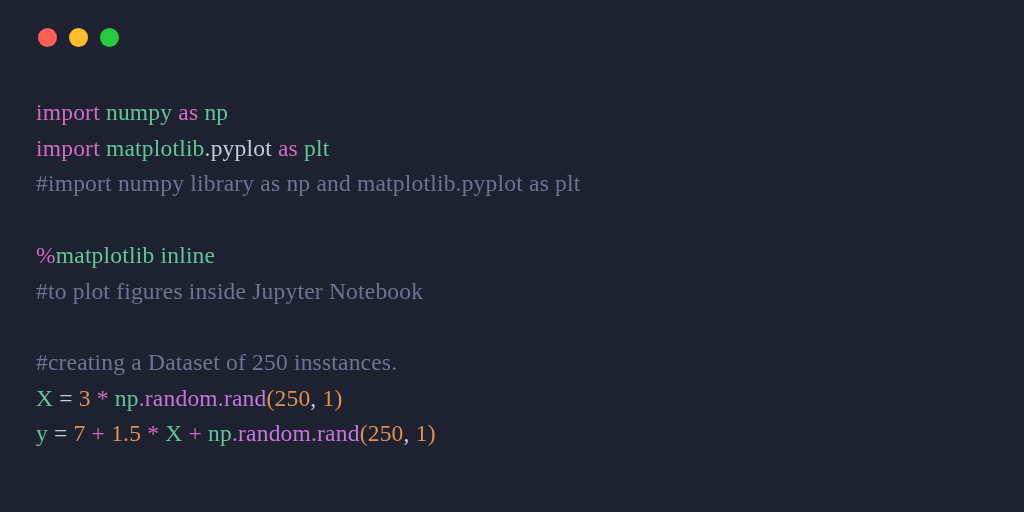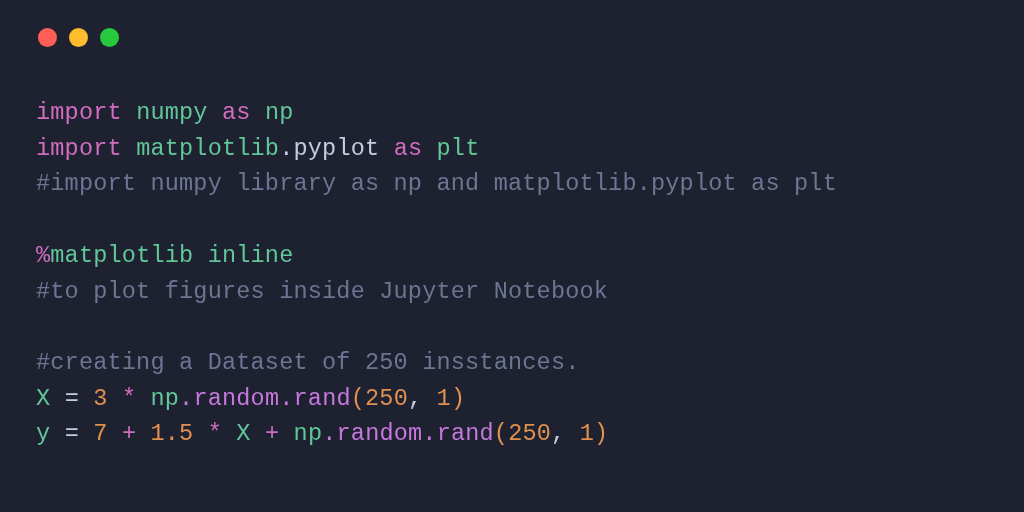--- a/index.html
+++ b/index.html
@@ -19,21 +19,21 @@
     }
     .traffic-light {
       width: 19px;
       height: 19px;
       border-radius: 50%;
     }
     .tl-red { background: #ff5f56; }
     .tl-yellow { background: #ffbd2e; }
     .tl-green { background: #27c93f; }
     pre.code {
-      font-family: Liberation Mono, monospace;
+      font-family: Liberation Serif, serif;
       font-size: 23.5px;
       line-height: 1.52;
       letter-spacing: 0.2px;
       white-space: pre;
     }
     .tok { display: inline; }
     
     .kw     { color: #d16dc0; }   
     .mod    { color: #61c799; }   
     .alias  { color: #61c799; }   

